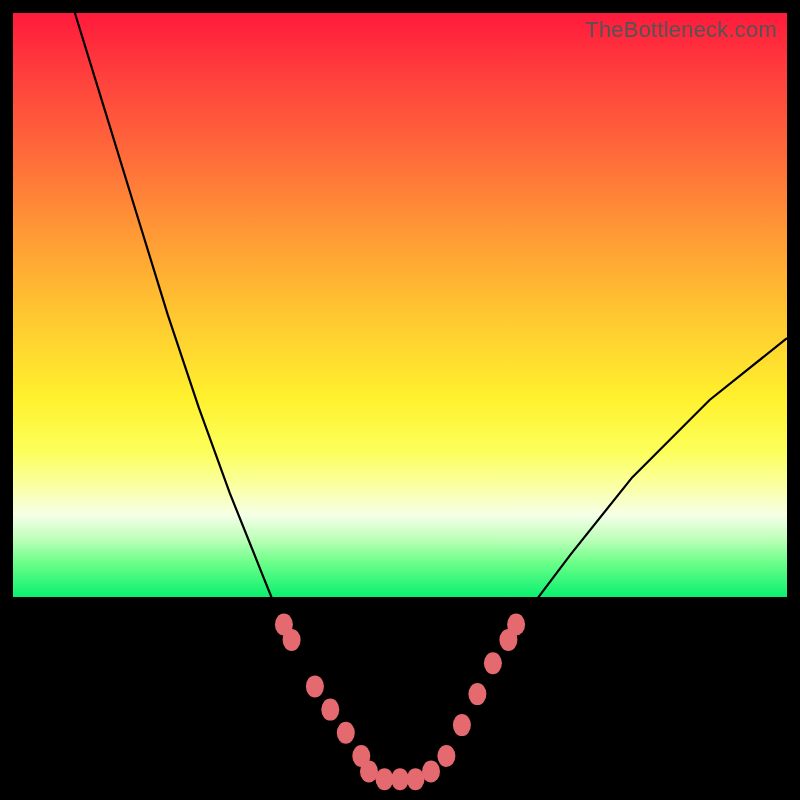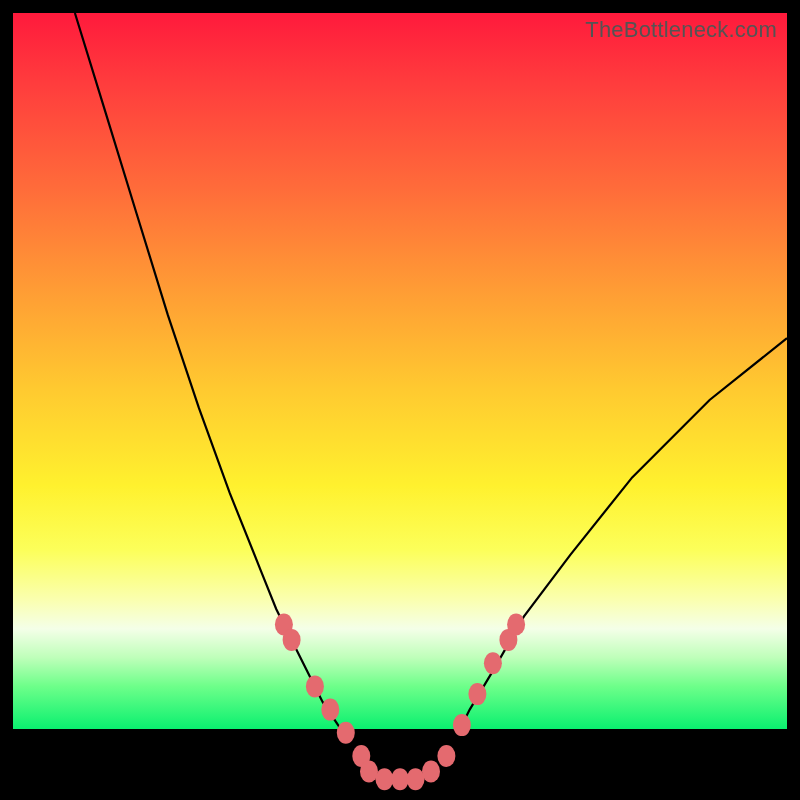--- a/index.html
+++ b/index.html
@@ -9,21 +9,21 @@
     height: 800px;
     background: #000;
     font-family: Arial, Helvetica, sans-serif;
     overflow: hidden;
   }
   .frame {
     position: absolute;
     left: 13px;
     top: 13px;
     width: 774px;
-    height: 716px;
+    height: 584px;
     box-sizing: border-box;
     background: linear-gradient(to bottom,
       #ff1a3c 0%,
       #ff3d3d 10%,
       #ff6a3a 24%,
       #ff9a35 38%,
       #ffc830 52%,
       #fff12e 66%,
       #fcff5a 75%,
       #faffb0 82%,

